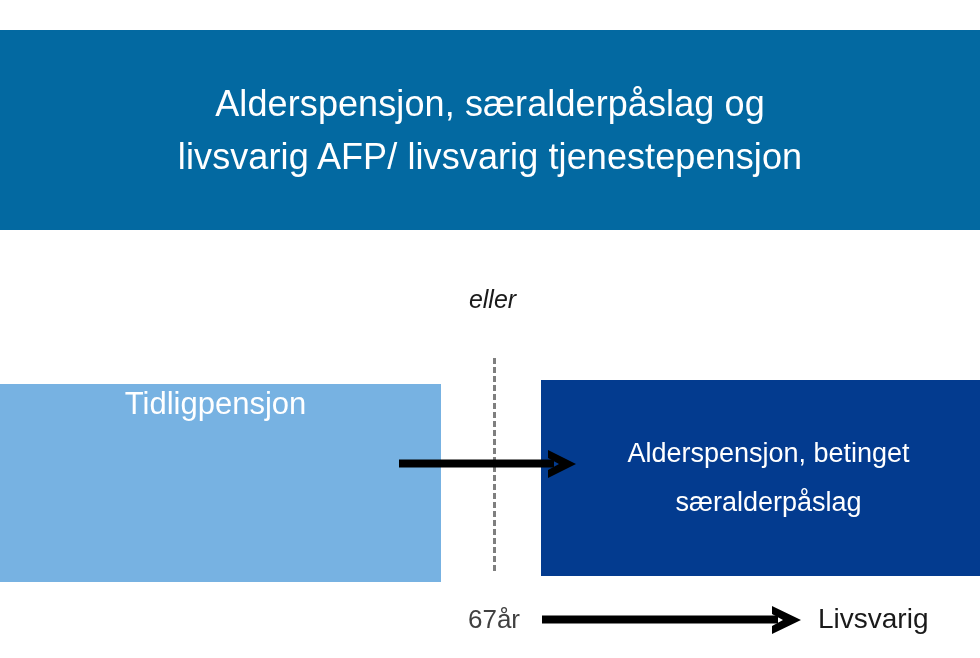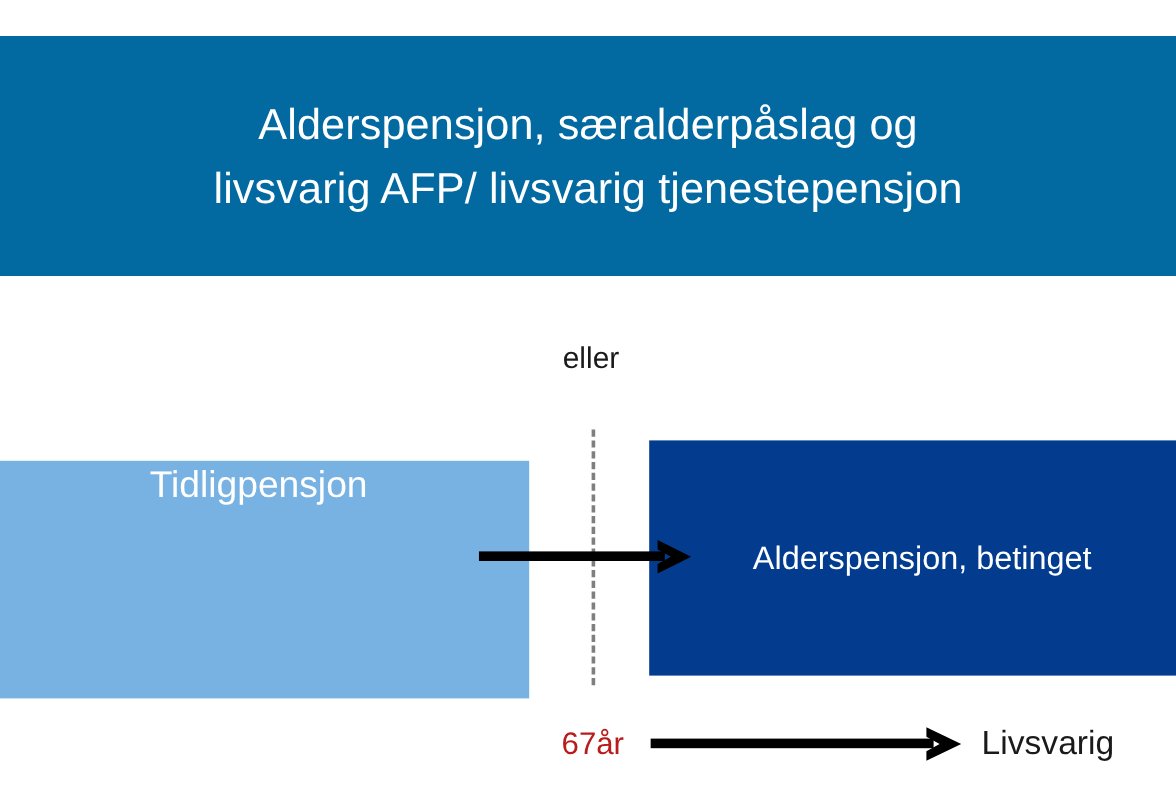--- a/index.html
+++ b/index.html
@@ -45,20 +45,21 @@
   .eller-label {
     position: absolute;
     left: 410px;
     top: 283px;
     width: 165px;
     text-align: center;
     color: #1a1a1a;
     font-size: 25px;
     line-height: 32px;
     white-space: nowrap;
+    font-style: italic;
   }
 
   
   .dashed-divider {
     position: absolute;
     left: 493px;
     top: 358px;
     width: 0;
     height: 213px;
     border-left: 3px dashed #7f7f7f;
@@ -84,21 +85,21 @@
     line-height: 40px;
     text-align: center;
     white-space: nowrap;
     transform: translateX(-5px);
   }
 
   
   .box-old-age {
     position: absolute;
     left: 541px;
-    top: 367px;
+    top: 380px;
     width: 439px;
     height: 196px;
     background: #033b8f;
     display: flex;
     flex-direction: column;
     align-items: center;
     justify-content: center;
     box-sizing: border-box;
     padding: 0 14px 0 30px;
   }
@@ -126,21 +127,21 @@
     height: 34px;
   }
 
   
   .age-label {
     position: absolute;
     left: 450px;
     top: 602px;
     width: 88px;
     text-align: center;
-    color: #b91c1c;
+    color: #404040;
     font-size: 26px;
     line-height: 34px;
     white-space: nowrap;
   }
   .lifelong-label {
     position: absolute;
     left: 818px;
     top: 602px;
     width: 150px;
     text-align: left;
@@ -163,20 +164,21 @@
   <div class="eller-label">eller</div>
 
   <div class="dashed-divider"></div>
 
   <div class="box-early">
     <div class="box-early-label">Tidligpensjon</div>
   </div>
 
   <div class="box-old-age">
     <div class="box-old-age-line">Alderspensjon, betinget</div>
+    <div class="box-old-age-line">særalderpåslag</div>
   </div>
 
   <div class="arrow-transition">
     <svg width="180" height="34" viewBox="0 0 180 34" xmlns="http://www.w3.org/2000/svg">
       <rect x="0" y="12.5" width="155" height="8" fill="#000000"></rect>
       <path d="M149,3 L177,17 L149,31 L149,23 L160,17 L149,11 Z" fill="#000000"></path>
     </svg>
   </div>
 
   <div class="age-label">67år</div>

